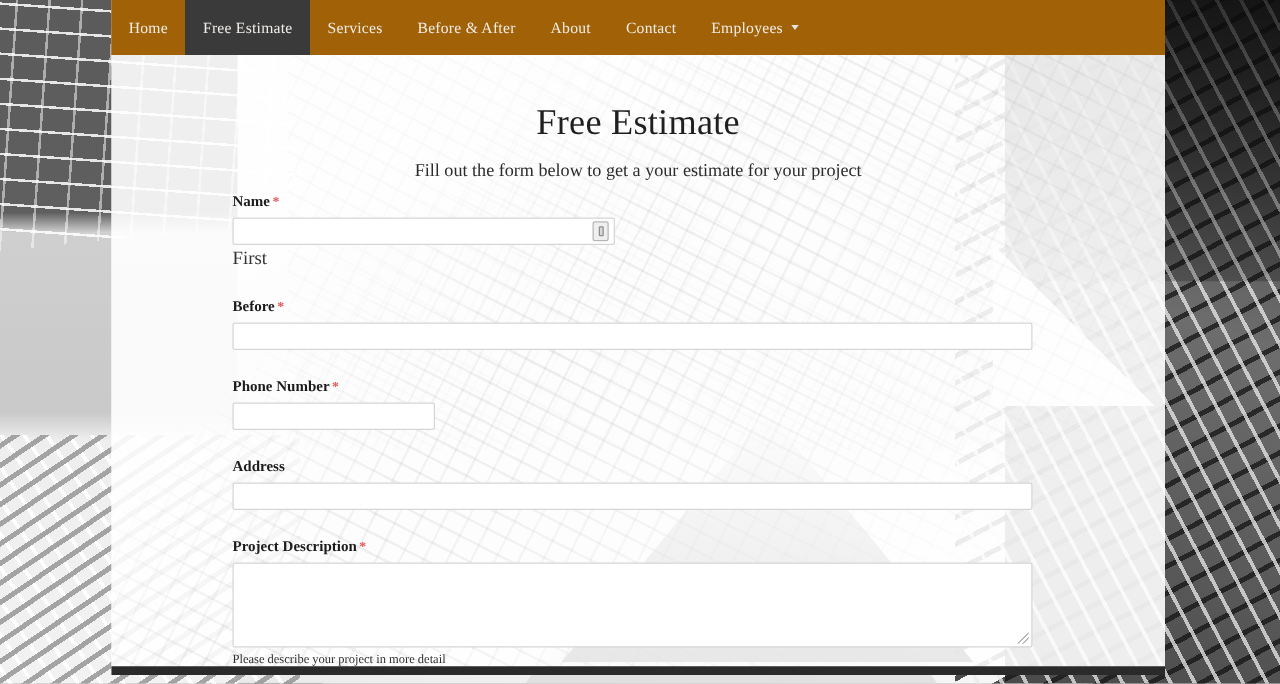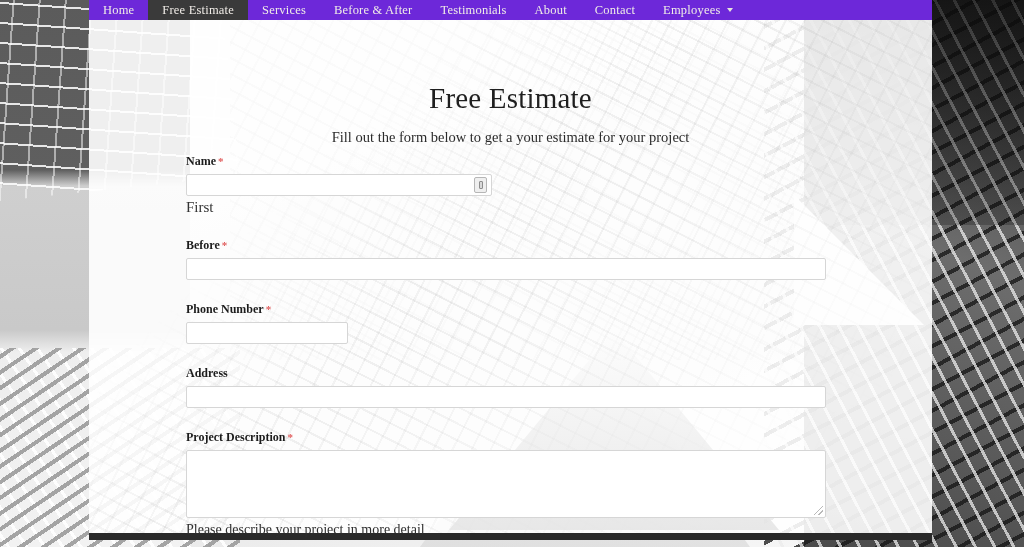--- a/index.html
+++ b/index.html
@@ -102,22 +102,22 @@
     clip-path: polygon(50% 0, 100% 100%, 0 100%);
     pointer-events:none;
   }
   .panel-footer {
     position:absolute; left:0; right:0; bottom:0; height:7px;
     background:#2a2a2a;
   }
 
   
   .navbar {
-    position: absolute; left:89px; top:0; width:843px; height:20px;
-    background:#6d28d9;
+    position: absolute; left:89px; top:0; width:843px; height:44px;
+    background:#a16207;
     display:flex; align-items:stretch;
     z-index: 5;
   }
   .nav-item {
     display:flex; align-items:center;
     padding: 0 14px;
     color:#f0ece7;
     font-size:12.5px;
     letter-spacing:.2px;
     white-space:nowrap;
@@ -221,21 +221,21 @@
   .ta-wrap { position:relative; }
   .ta-grip {
     position:absolute; right:3px; bottom:3px;
     width:9px; height:9px;
     background:
       linear-gradient(135deg, rgba(0,0,0,0) 45%, #b9b9b9 45%, #b9b9b9 55%, rgba(0,0,0,0) 55%),
       linear-gradient(135deg, rgba(0,0,0,0) 70%, #b9b9b9 70%, #b9b9b9 80%, rgba(0,0,0,0) 80%);
     pointer-events:none;
   }
   .help {
-    font-size:14px;
+    font-size:10px;
     color:#2e2e2e;
     margin-top:4px;
   }
   .submit {
     margin-top:14px;
     background:#2b2b2b;
     color:#f2efea;
     border:none;
     border-radius:4px;
     padding:7px 16px 8px;
@@ -279,23 +279,20 @@
     <div class="nav-item active">
         <span>Free Estimate</span>
       </div>
     <div class="nav-item">
         <span>Services</span>
       </div>
     <div class="nav-item">
         <span>Before &amp; After</span>
       </div>
     <div class="nav-item">
-        <span>Testimonials</span>
-      </div>
-    <div class="nav-item">
         <span>About</span>
       </div>
     <div class="nav-item">
         <span>Contact</span>
       </div>
     <div class="nav-item">
       <span>Employees</span>
       <i class="nav-caret"></i>
     </div>
   </nav>

